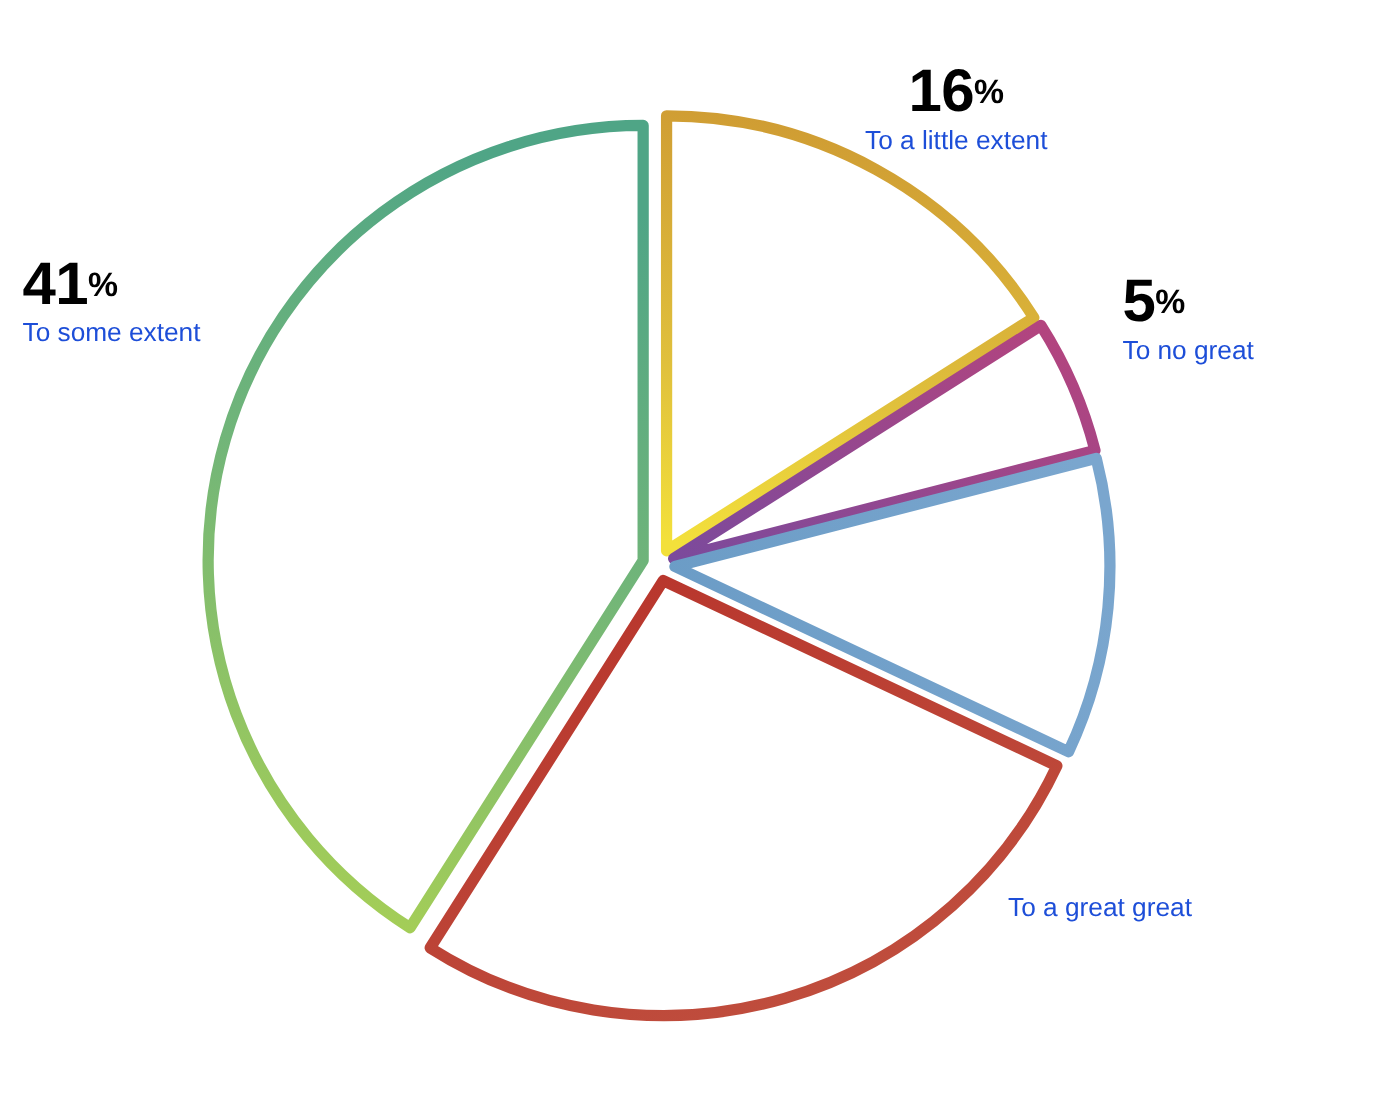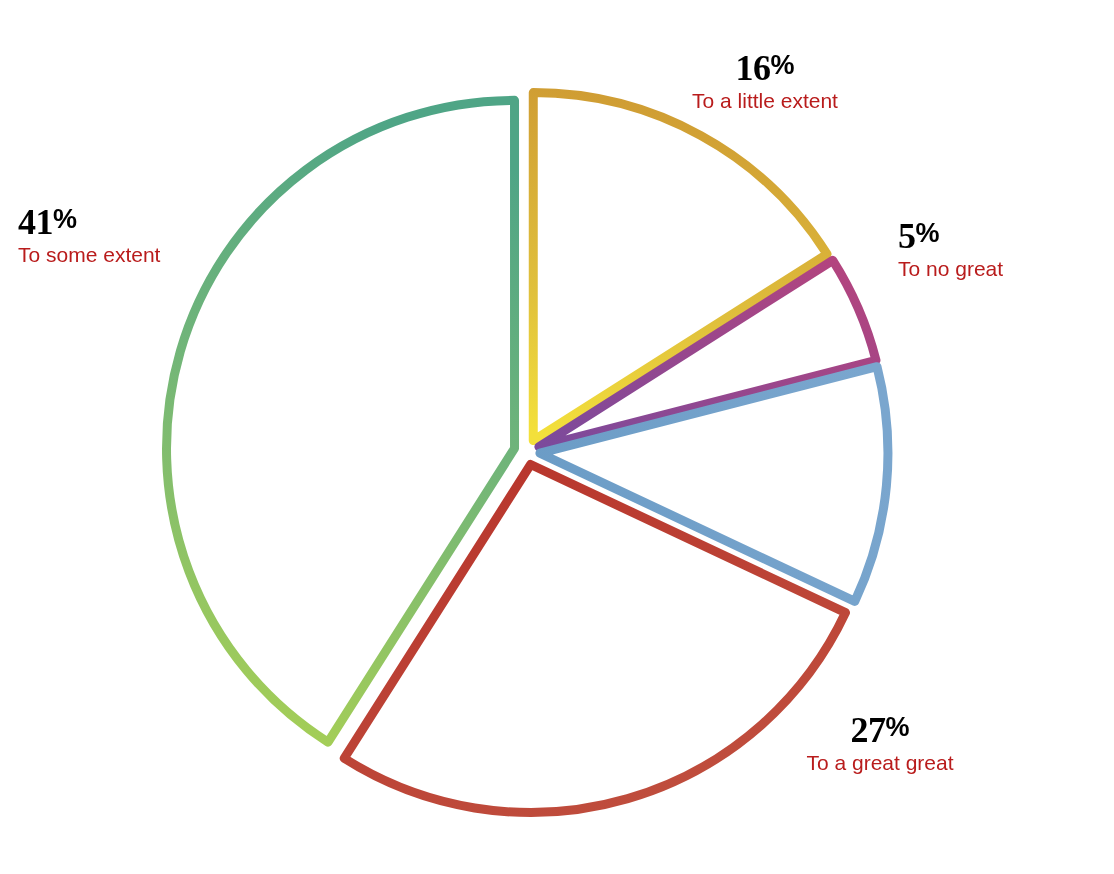--- a/index.html
+++ b/index.html
@@ -31,37 +31,36 @@
     fill: none;
     stroke-width: 9;
     stroke-linejoin: round;
     stroke-linecap: butt;
   }
   .label {
     position: absolute;
     white-space: nowrap;
   }
   .label .pct {
-    font-size: 36px;
+    font-size: 48px;
     font-weight: bold;
     line-height: 1.0;
     letter-spacing: -0.5px;
     display: inline-block;
-    font-family: Liberation Serif, serif;
   }
   .label .sym {
     font-size: 27px;
     font-weight: bold;
     vertical-align: super;
     line-height: 1;
     letter-spacing: 0px;
   }
   .label .name {
     font-size: 21px;
-    color: #b91c1c;
+    color: #1d4ed8;
     line-height: 1.15;
     margin-top: 3px;
     font-weight: normal;
   }
   .al-left  { text-align: left; }
   .al-center{ text-align: center; }
 
   
   #label-little   { left: 660px; top: 50px;  width: 210px; }
   #label-no       { left: 898px; top: 218px; width: 160px; }
@@ -117,23 +116,20 @@
 
   <div class="label al-left" id="label-no">
     <div>
       <span class="pct">5</span><span class="sym">%</span>
     </div>
     <div class="name">To no great</div>
   </div>
 
 
   <div class="label al-center" id="label-great">
-    <div>
-      <span class="pct">27</span><span class="sym">%</span>
-    </div>
     <div class="name">To a great great</div>
   </div>
 
   <div class="label al-left" id="label-some">
     <div>
       <span class="pct">41</span><span class="sym">%</span>
     </div>
     <div class="name">To some extent</div>
   </div>
 

